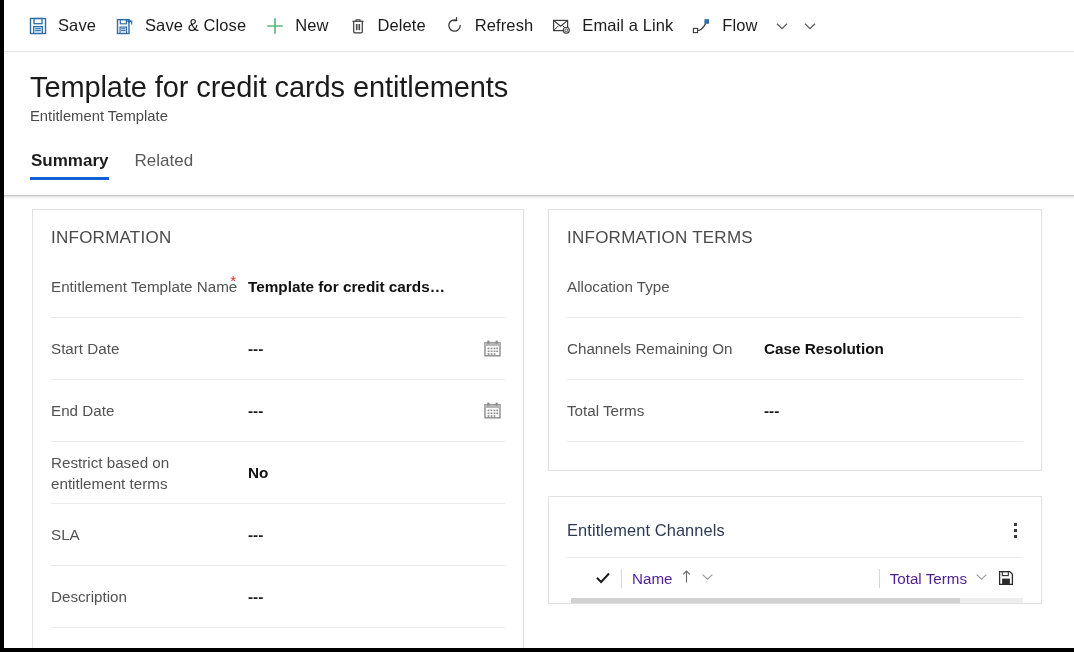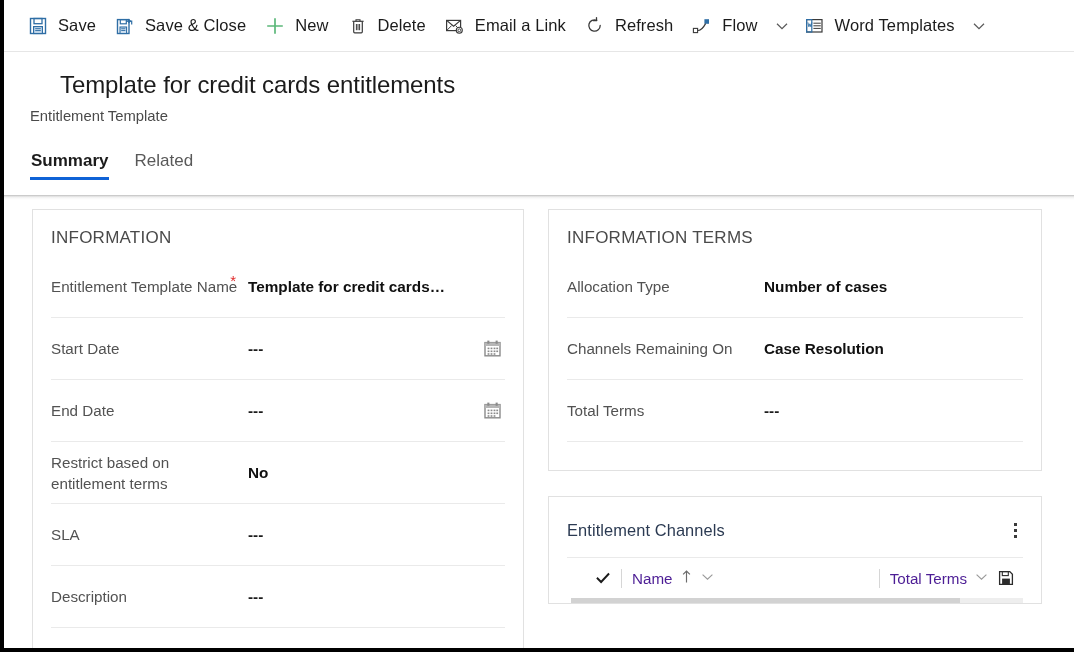--- a/index.html
+++ b/index.html
@@ -64,24 +64,23 @@
   
   .header {
     position: absolute;
     left: 0; top: 52px;
     width: 1070px; height: 143px;
     background: #ffffff;
   }
   .rec-title {
     position: absolute;
     left: 26px; top: 19px;
-    font-size: 24px;
+    font-size: 29px;
     color: #1b1b1b;
     letter-spacing: -0.1px;
-    margin-left: 30px;
   }
   .rec-subtitle {
     position: absolute;
     left: 26px; top: 56px;
     font-size: 14.8px;
     color: #4a4a4a;
   }
   .tabs {
     position: absolute;
     left: 26px; top: 99px;
@@ -352,68 +351,57 @@
           <path d="M7 4.3 v-1.5 h4 v1.5" fill="none" stroke="#3a3a3a" stroke-width="1.1"></path>
           <path d="M4.7 4.6 v10.2 a1 1 0 0 0 1 1 h6.6 a1 1 0 0 0 1 -1 v-10.2" fill="none" stroke="#3a3a3a" stroke-width="1.2"></path>
           <path d="M7.4 7 v6.2 M9 7 v6.2 M10.6 7 v6.2" stroke="#3a3a3a" stroke-width="1"></path>
         </svg>
       </span>
       <span class="cmd-label">Delete</span>
     </div>
 
     <div class="cmd">
       <span class="cmd-ico">
+        <svg width="19" height="19" viewBox="0 0 19 19">
+          <path d="M15.2 9.5 a5.7 5.7 0 1 1 -3.4 -5.2" fill="none" stroke="#3a3a3a" stroke-width="1.3" stroke-linecap="round"></path>
+          <path d="M11.5 1.6 v3.1 h-3.1" fill="none" stroke="#3a3a3a" stroke-width="1.3" stroke-linecap="round" stroke-linejoin="round"></path>
+        </svg>
+      </span>
+      <span class="cmd-label">Refresh</span>
+    </div>
+
+    <div class="cmd">
+      <span class="cmd-ico">
         <svg width="20" height="18" viewBox="0 0 20 18">
           <rect x="1.6" y="3.4" width="14" height="10.2" fill="none" stroke="#3a3a3a" stroke-width="1.2"></rect>
           <path d="M1.6 3.4 L8.6 9.2 L15.6 3.4" fill="none" stroke="#3a3a3a" stroke-width="1.2"></path>
           <path d="M1.6 13.6 L6.6 8.6 M15.6 13.6 L10.6 8.6" fill="none" stroke="#3a3a3a" stroke-width="1"></path>
           <circle cx="14.3" cy="13.3" r="3" fill="#ffffff" stroke="#3a3a3a" stroke-width="1.1"></circle>
           <path d="M12.9 13.3 a1.4 1.4 0 0 1 2.8 0 a1.4 1.4 0 0 1 -2.8 0" fill="none" stroke="#3a3a3a" stroke-width="0.9"></path>
         </svg>
       </span>
       <span class="cmd-label">Email a Link</span>
     </div>
 
     <div class="cmd">
       <span class="cmd-ico">
-        <svg width="19" height="19" viewBox="0 0 19 19">
-          <path d="M15.2 9.5 a5.7 5.7 0 1 1 -3.4 -5.2" fill="none" stroke="#3a3a3a" stroke-width="1.3" stroke-linecap="round"></path>
-          <path d="M11.5 1.6 v3.1 h-3.1" fill="none" stroke="#3a3a3a" stroke-width="1.3" stroke-linecap="round" stroke-linejoin="round"></path>
-        </svg>
-      </span>
-      <span class="cmd-label">Refresh</span>
-    </div>
-
-    <div class="cmd">
-      <span class="cmd-ico">
         <svg width="20" height="18" viewBox="0 0 20 18">
           <rect x="1.4" y="11.4" width="4.2" height="4.2" fill="none" stroke="#3a3a3a" stroke-width="1.1"></rect>
           <rect x="12.4" y="2.2" width="4.6" height="4.6" fill="#2f6ea5"></rect>
           <path d="M5.8 13.5 C 9 13.5 11.5 10.5 13.6 6.6" fill="none" stroke="#3a3a3a" stroke-width="1.2"></path>
         </svg>
       </span>
       <span class="cmd-label">Flow</span>
     </div>
     <div class="cmd-caret">
       <svg width="16" height="16" viewBox="0 0 16 16">
         <path d="M3 5.8 L8 10.6 L13 5.8" fill="none" stroke="#5a5a5a" stroke-width="1.25"></path>
       </svg>
     </div>
 
-    <div class="cmd">
-      <span class="cmd-ico">
-        <svg width="20" height="18" viewBox="0 0 20 18">
-          <rect x="1.6" y="2.6" width="15.4" height="12.4" fill="none" stroke="#3a3a3a" stroke-width="1.2"></rect>
-          <rect x="1.6" y="2.6" width="5.2" height="12.4" fill="none" stroke="#2f6ea5" stroke-width="1.2"></rect>
-          <path d="M2.9 5.4 l1 4.4 l1 -3 l1 3 l1 -4.4" fill="none" stroke="#2f6ea5" stroke-width="0.9"></path>
-          <path d="M8.4 6.2 h7.4 M8.4 8.8 h7.4 M8.4 11.4 h7.4" stroke="#3a3a3a" stroke-width="1"></path>
-        </svg>
-      </span>
-      <span class="cmd-label">Word Templates</span>
-    </div>
     <div class="cmd-caret">
       <svg width="16" height="16" viewBox="0 0 16 16">
         <path d="M3 5.8 L8 10.6 L13 5.8" fill="none" stroke="#5a5a5a" stroke-width="1.25"></path>
       </svg>
     </div>
   </div>
 
   <div class="header">
     <div class="rec-title">Template for credit cards entitlements</div>
     <div class="rec-subtitle">Entitlement Template</div>
@@ -509,21 +497,20 @@
       </div>
     </div>
 
     <div class="col-right">
 
       <div class="card">
         <div class="section-title">INFORMATION TERMS</div>
 
         <div class="field">
           <div class="field-label">Allocation Type</div>
-          <div class="field-value">Number of cases</div>
         </div>
 
         <div class="field">
           <div class="field-label">Channels Remaining On</div>
           <div class="field-value">Case Resolution</div>
         </div>
 
         <div class="field last">
           <div class="field-label">Total Terms</div>
           <div class="field-value empty">---</div>

